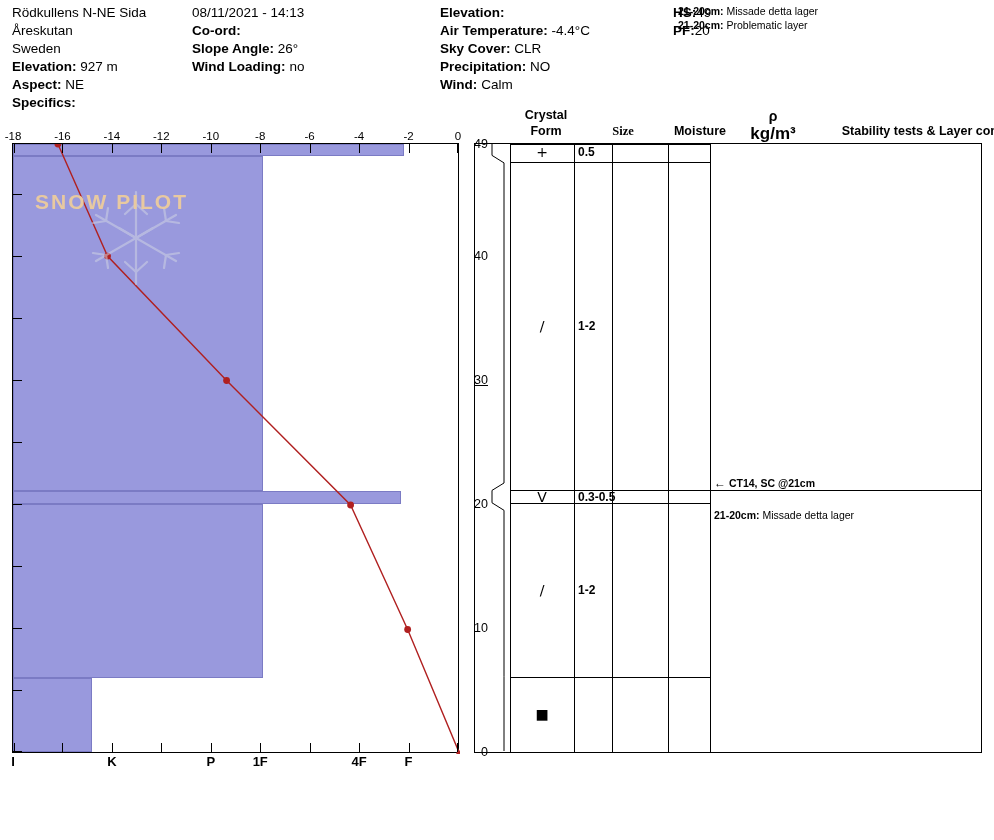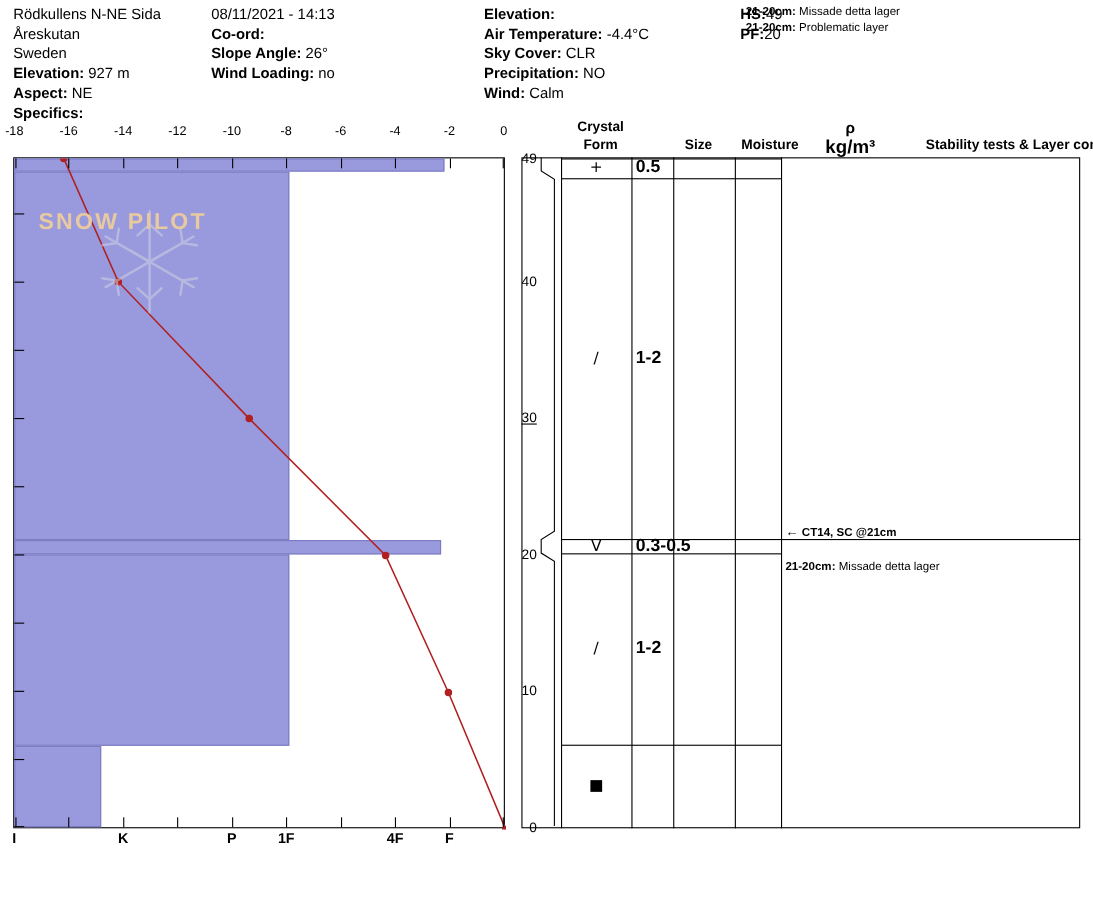--- a/index.html
+++ b/index.html
@@ -28,21 +28,21 @@
   #hdr-hs    { left: 673px; width: 60px; font-size: 13.5px; line-height: 18px; }
   #hdr-notes { left: 678px; width: 310px; }
 
   #hdr-hs .row { white-space: nowrap; }
 
   .notes-title { font-weight: bold; font-size: 13.5px; line-height: 18px; }
   .note-line { font-size: 10.5px; line-height: 14px; white-space: nowrap; }
   .note-depth { font-weight: bold; }
 
   
-  #temp-axis { position: absolute; left: 0; top: 114px; width: 470px; height: 16px; padding-left: 24px; }
+  #temp-axis { position: absolute; left: 0; top: 130px; width: 470px; height: 16px; padding-left: 24px; }
   #temp-axis span {
     position: absolute; font-size: 11.5px; top: 0; transform: translateX(-50%);
   }
 
   
   #plot {
     position: absolute;
     left: 12px; top: 143px;
     width: 447px; height: 610px;
     border: 1px solid #000;
@@ -93,21 +93,21 @@
   .colbox {
     position: absolute; top: 0; height: 610px;
     border-left: 1px solid #000;
   }
   #cols .outer {
     position: absolute; left: 0; top: 0; width: 508px; height: 610px;
     border: 1px solid #000;
   }
   .hline { position: absolute; height: 1px; background: #000; }
   .cell-text {
-    position: absolute; font-size: 16px; transform: translateY(-50%);
+    position: absolute; font-size: 12px; transform: translateY(-50%);
   }
   .grain {
     position: absolute; font-size: 14px; transform: translate(-50%,-50%);
     font-family: "DejaVu Sans", sans-serif;
   }
   
   #colhdr { position: absolute; left: 474px; top: 108px; width: 510px; height: 34px; }
   #colhdr div { position: absolute; font-size: 12.5px; font-weight: bold; text-align: center; }
 
   
@@ -268,21 +268,21 @@
       <span style="top: 484.918px;">10</span>
       <span style="top: 360.837px;">20</span>
       <span style="top: 236.755px; text-decoration: underline;">30</span>
       <span style="top: 112.673px;">40</span>
       <span style="top: 1px;">49</span>
     </div>
 
   <div id="colhdr">
     <div style="left:30px; top:0; width:84px;">Crystal</div>
     <div style="left:30px; top:16px; width:84px;">Form</div>
-    <div style="left:124px; top:16px; width:74px;">Size</div>
+    <div style="left:112px; top:16px; width:74px;font-family:Liberation Serif, serif;">Size</div>
     <div style="left:186px; top:16px; width:80px;">Moisture</div>
     <div style="left:266px; top:0px; width:66px; font-size:14px;">ρ</div>
     <div style="left:266px; top:16px; width:66px; font-weight:bold; font-size:17px;">kg/m³</div>
     <div style="left:332px; top:16px; width:268px;">Stability tests &amp; Layer comments</div>
   </div>
 
   <div id="cols">
     <div class="outer"></div>
   <div class="colbox" style="left: 36px;"></div>
       <div class="colbox" style="left: 100px;"></div>

